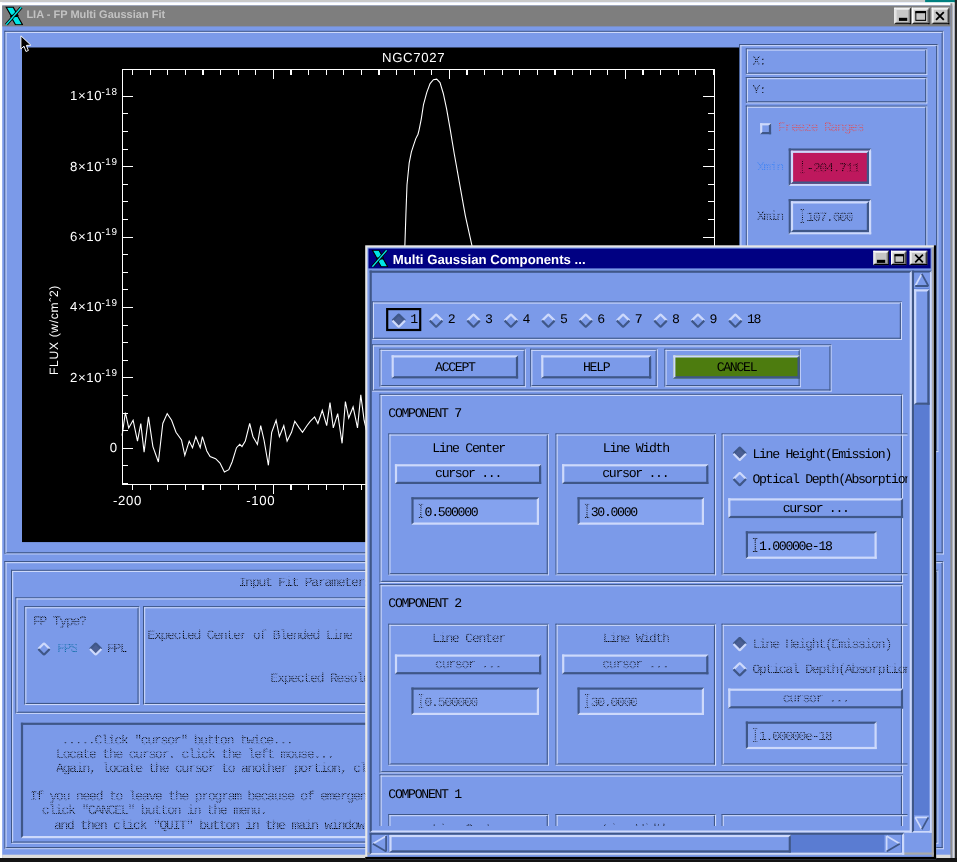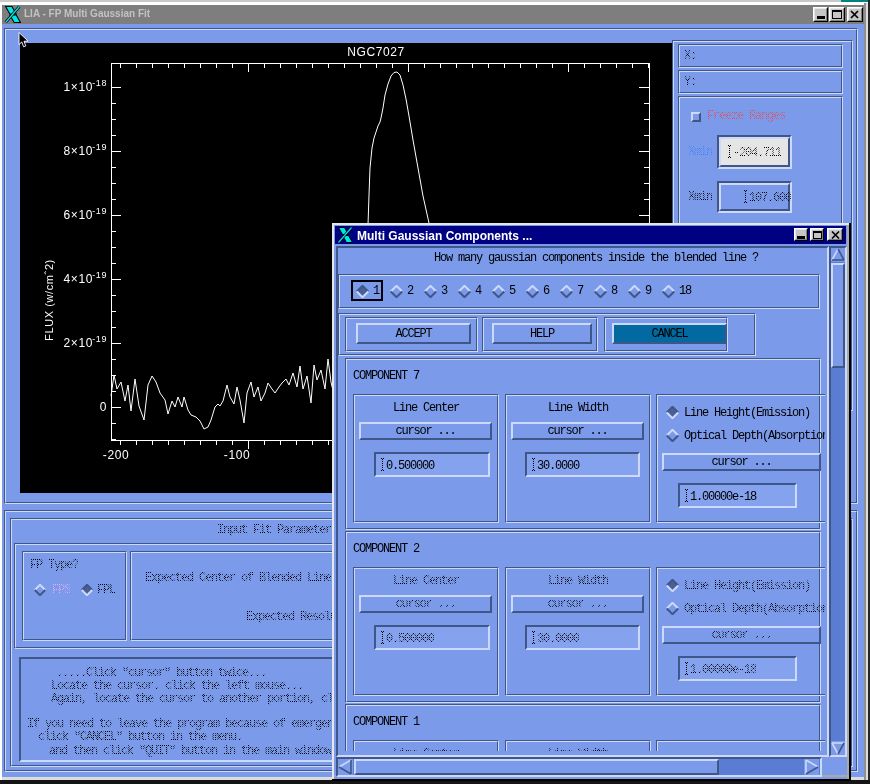--- a/index.html
+++ b/index.html
@@ -211,57 +211,57 @@
     <div class="gi"></div>
   </div>
 <div class="a mono s" style="left:684px;top:76px;color:#000;">Y:</div>
 <div class="a go" style="left:678px;top:96px;width:165px;height:309px;">
     <div class="gi"></div>
   </div>
 <div class="a raised" style="left:691px;top:112px;width:10px;height:10px;background:#7b9ae9"></div>
 <div class="a mono s" style="left:707px;top:110px;color:#ef4444;">Freeze Ranges</div>
 <div class="a mono s" style="left:688px;top:146px;color:#3b82f6;">Xmin</div>
 <div class="a sunken" style="left:717px;top:135px;width:75px;height:34px">
-    <div class="raised" style="width:100%;height:100%;background:#e5e5e5;display:flex;align-items:center;padding-left:6px">
+    <div class="raised" style="width:100%;height:100%;background:#be185d;display:flex;align-items:center;padding-left:6px">
       <span class="mono s"><span class="caret s"></span>-204.711</span>
     </div>
   </div>
 <div class="a mono s" style="left:688px;top:191px;color:#000;">Xmin</div>
 <div class="a sunken" style="left:717px;top:181px;width:75px;height:32px">
-    <div class="raised" style="width:100%;height:100%;background:#7b9ae9;display:flex;align-items:center;padding-left:22px">
+    <div class="raised" style="width:100%;height:100%;background:#7b9ae9;display:flex;align-items:center;padding-left:6px">
       <span class="mono s"><span class="caret s"></span>107.600</span>
     </div>
   </div>
 <div class="a go" style="left:10px;top:518px;width:843px;height:249px;">
     <div class="gi"></div>
   </div>
 <div class="a mono s" style="left:217px;top:524px;color:#000;">Input Fit Parameters</div>
 <div class="a go" style="left:14px;top:543px;width:822px;height:106px;">
     <div class="gi"></div>
   </div>
 <div class="a go" style="left:22px;top:551px;width:105px;height:90px;">
     <div class="gi"></div>
   </div>
 <div class="a mono s" style="left:30px;top:559px;color:#000;">FP Type?</div>
 <svg class="a" style="left:34px;top:584px" width="12" height="12" viewBox="0 0 12 12">
 <path d="M6.0,0.8 L11.2,6.0 L6.0,11.2 L0.8,6.0 Z" fill="#7b9ae9"></path>
 <path d="M0.8,6.0 L6.0,0.8 L11.2,6.0" fill="none" stroke="#cdd9fb" stroke-width="2"></path>
 <path d="M11.2,6.0 L6.0,11.2 L0.8,6.0" fill="none" stroke="#3f5788" stroke-width="2"></path>
 </svg>
-<div class="a mono s" style="left:52px;top:584px;color:#f0abfc;">FPS</div>
+<div class="a mono s" style="left:52px;top:584px;color:#0369a1;">FPS</div>
 <svg class="a" style="left:81px;top:584px" width="12" height="12" viewBox="0 0 12 12">
 <path d="M6.0,0.8 L11.2,6.0 L6.0,11.2 L0.8,6.0 Z" fill="#4a5f94"></path>
 <path d="M0.8,6.0 L6.0,0.8 L11.2,6.0" fill="none" stroke="#3f5788" stroke-width="2"></path>
 <path d="M11.2,6.0 L6.0,11.2 L0.8,6.0" fill="none" stroke="#cdd9fb" stroke-width="2"></path>
 </svg>
 <div class="a mono s" style="left:97px;top:584px;color:#000;">FPL</div>
 <div class="a go" style="left:130px;top:551px;width:596px;height:90px;">
     <div class="gi"></div>
   </div>
-<div class="a mono s" style="left:145px;top:572px;color:#000;">Expected Center of Blended Line</div>
+<div class="a mono s" style="left:134px;top:572px;color:#000;">Expected Center of Blended Line</div>
 <div class="a mono s" style="left:246px;top:611px;color:#000;">Expected Resolution</div>
 <div class="a sunken" style="left:19px;top:657px;width:791px;height:105px;"></div>
 <div class="a mono s" style="left:56px;top:667px;color:#000;">.....Click "cursor" button twice...</div>
 <div class="a mono s" style="left:51px;top:680px;color:#000;">Locate the cursor. click the left mouse...</div>
 <div class="a mono s" style="left:51px;top:693px;color:#000;">Again, locate the cursor to another portion, click the</div>
 <div class="a mono s" style="left:27px;top:718px;color:#000;">If you need to leave the program because of emergency,</div>
 <div class="a mono s" style="left:38px;top:731px;color:#000;">click "CANCEL" button in the menu.</div>
 <div class="a mono s" style="left:49px;top:745px;color:#000;">and then click "QUIT" button in the main window</div>
 <div class="a" style="left:332px;top:223px;width:519px;height:558px;background:#e6e6e6"></div>
 <div class="a" style="left:334px;top:225px;width:517px;height:556px;background:#7b9ae9"></div>
@@ -291,21 +291,20 @@
     </svg>
   </div>
 <div class="a win95" style="left:827px;top:228px;width:16px;height:13px">
     <i></i>
     <svg class="a" style="left:3px;top:2px" width="9" height="8" viewBox="0 0 9 8">
       <path d="M1,0.5 L8,7.5 M8,0.5 L1,7.5" stroke="#000" stroke-width="1.6"></path>
     </svg>
   </div>
 <div class="a sunken" style="left:336px;top:246px;width:493px;height:511px;"></div>
 <div class="a" style="left:338px;top:248px;width:487px;height:503px;overflow:hidden">
-<div class="a mono" style="left:96px;top:4px">How many gaussian components inside the blended line ?</div>
 <div class="a go" style="left:0px;top:26px;width:482px;height:35px">
       <div class="gi"></div>
     </div>
 <svg class="a" style="left:18px;top:37px" width="13" height="13" viewBox="0 0 13 13">
 <path d="M6.5,0.8 L12.2,6.5 L6.5,12.2 L0.8,6.5 Z" fill="#4a5f94"></path>
 <path d="M0.8,6.5 L6.5,0.8 L12.2,6.5" fill="none" stroke="#3f5788" stroke-width="2"></path>
 <path d="M12.2,6.5 L6.5,12.2 L0.8,6.5" fill="none" stroke="#cdd9fb" stroke-width="2"></path>
 </svg>
 <div class="a mono" style="left:35px;top:37px">1</div>
 <svg class="a" style="left:52px;top:37px" width="13" height="13" viewBox="0 0 13 13">
@@ -374,21 +373,21 @@
     </div>
 <div class="a go" style="left:144px;top:69px;width:116px;height:35px">
       <div class="gi"></div>
     </div>
 <div class="a raised" style="left:154px;top:75px;width:100px;height:21px;background:#7b9ae9;display:flex;align-items:center;justify-content:center">
       <span class="mono">HELP</span>
     </div>
 <div class="a go" style="left:266px;top:69px;width:124px;height:35px">
       <div class="gi"></div>
     </div>
-<div class="a raised" style="left:274px;top:75px;width:115px;height:21px;background:#0369a1;display:flex;align-items:center;justify-content:center">
+<div class="a raised" style="left:274px;top:75px;width:115px;height:21px;background:#4d7c0f;display:flex;align-items:center;justify-content:center">
       <span class="mono">CANCEL</span>
     </div>
 <div class="a go" style="left:7px;top:110px;width:476px;height:172px">
       <div class="gi"></div>
     </div>
 <div class="a mono" style="left:15px;top:122px">COMPONENT 7</div>
 <div class="a go" style="left:15px;top:146px;width:146px;height:129px">
       <div class="gi"></div>
     </div>
 <div class="a mono" style="left:88px;top:154px;transform:translateX(-50%)">Line Center</div>

